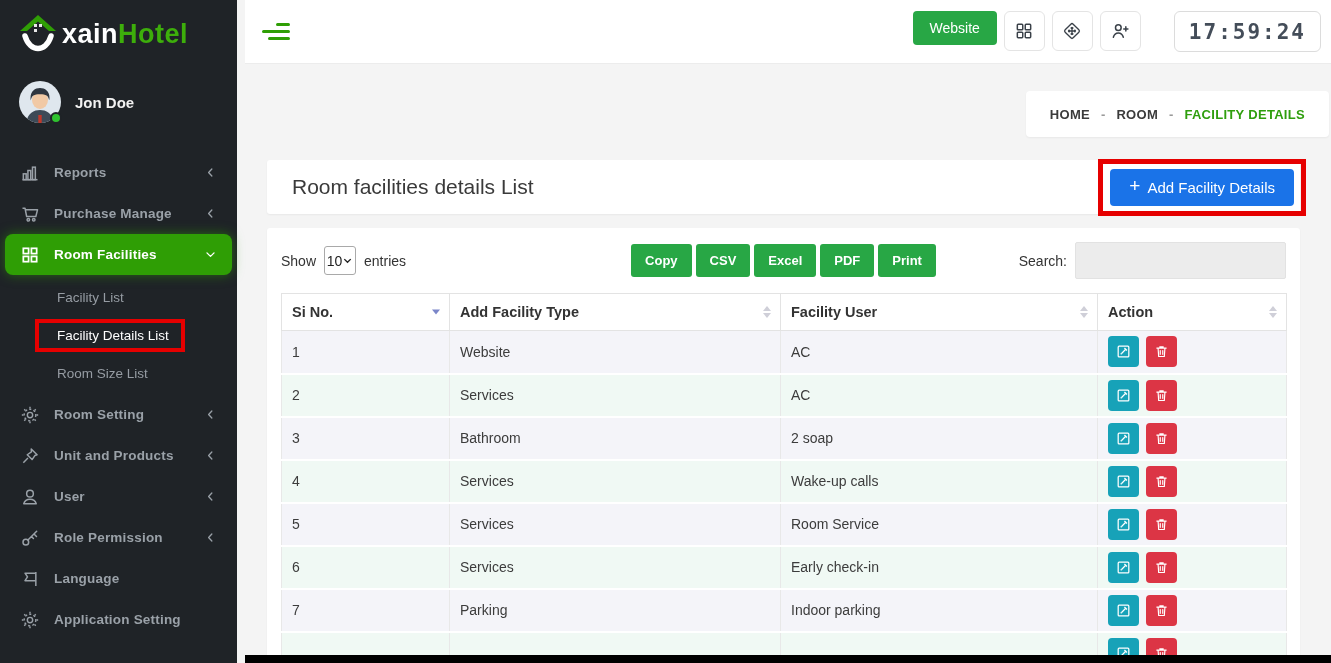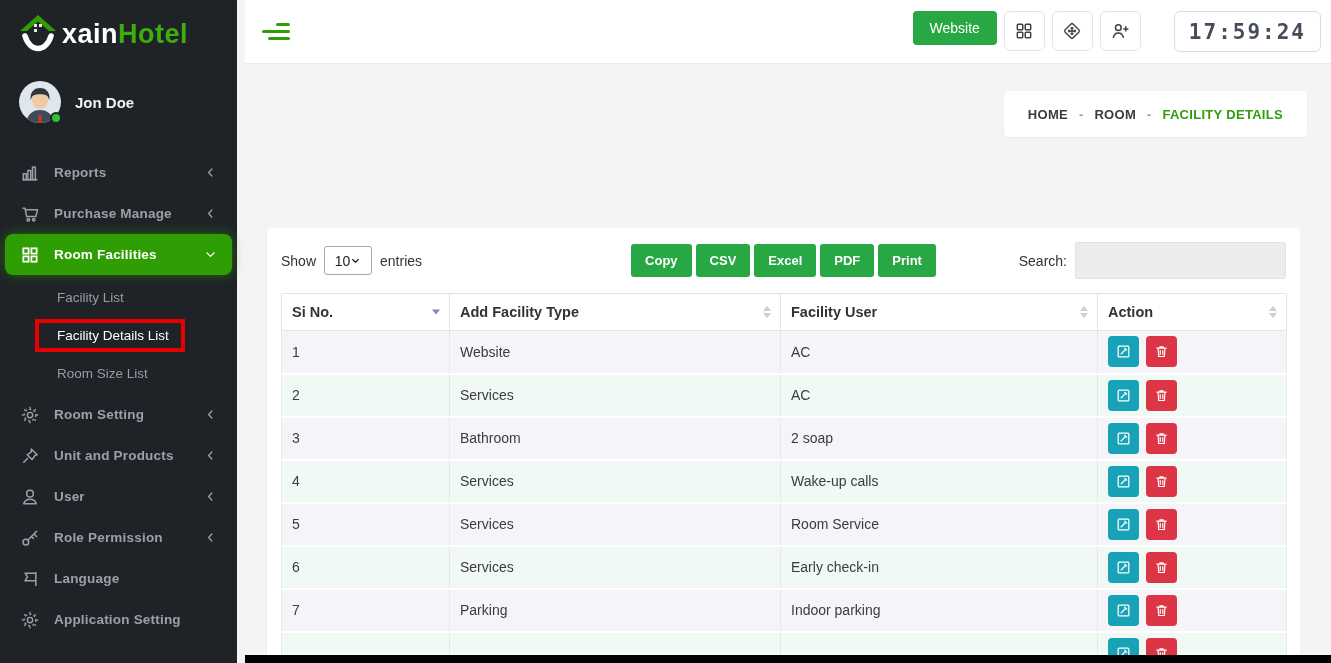--- a/index.html
+++ b/index.html
@@ -39,35 +39,35 @@
   .hamburger i:nth-child(1){ width:14px; } .hamburger i:nth-child(2){ width:28px; } .hamburger i:nth-child(3){ width:22px; }
   .top-right { margin-left:auto; display:flex; gap:7px; margin-right:10px; }
   .website-btn { background:#28a745; color:#fff; font-size:14px; font-weight:500; border:none; border-radius:4px; height:34px; padding:0 17px; cursor:pointer; }
   .icon-btn { width:41px; height:40px; background:#fff; border:1px solid #e4e4e4; border-radius:6px; display:flex; align-items:center; justify-content:center; cursor:pointer; }
   .icon-btn svg { width:20px; height:20px; }
   .clock-box { margin-left:26px; height:41px; min-width:131px; border:1px solid #dcdcdc; border-radius:6px; display:flex; align-items:center; justify-content:center; padding:0 14px; }
   .clock-text { font-family:"DejaVu Sans Mono",monospace; font-size:21px; font-weight:700; letter-spacing:2px; color:#444d59; }
 
   
   .content { position:absolute; left:245px; right:0; top:64px; bottom:0; background:#f4f4f4; }
-  .breadcrumb-card { position:absolute; top:27px; right:24px; height:46px; background:#fff; border-radius:4px; box-shadow:0 1px 2px rgba(0,0,0,.05); display:flex; align-items:center; gap:11px; padding:0 24px; }
+  .breadcrumb-card { position:absolute; top:27px; right:2px; height:46px; background:#fff; border-radius:4px; box-shadow:0 1px 2px rgba(0,0,0,.05); display:flex; align-items:center; gap:11px; padding:0 24px; }
   .bc-item { font-size:13px; font-weight:700; letter-spacing:.3px; color:#3b3b3b; cursor:pointer; }
   .bc-item.last { color:#2f9e0e; }
   .bc-sep { color:#9a9a9a; font-size:13px; font-weight:700; }
 
   .title-card { position:absolute; left:22px; right:31px; top:96px; height:54px; background:#fff; border-radius:3px; box-shadow:0 1px 2px rgba(0,0,0,.05); display:flex; align-items:center; justify-content:space-between; padding:0 0 0 25px; }
   .page-title { font-size:21px; color:#3a3a3a; }
   .red-annot { border:5px solid #e60000; display:flex; align-items:center; padding:5px 7px; margin-right:-6px; background:transparent; }
   .add-btn { background:#1a73e8; color:#fff; border:none; border-radius:4px; height:37px; padding:0 19px; font-size:15px; display:flex; align-items:center; gap:7px; cursor:pointer; }
   .add-btn .plus { font-size:19px; font-weight:400; margin-top:-2px; }
 
   .table-card { position:absolute; left:22px; right:31px; top:164px; bottom:0; background:#fff; border-radius:3px; box-shadow:0 1px 2px rgba(0,0,0,.05); overflow:hidden; padding:14px; }
   .controls-row { display:flex; align-items:center; margin-bottom:14px; }
   .ctrl-left { display:flex; align-items:center; gap:8px; font-size:14px; color:#333; width:300px; }
-  .entries-select { width:48px; height:29px; border:1px solid #a9a9a9; border-radius:3px; display:flex; align-items:center; justify-content:center; gap:0; font-size:14px; color:#222; cursor:pointer; background:#fff; }
+  .entries-select { width:32px; height:29px; border:1px solid #a9a9a9; border-radius:3px; display:flex; align-items:center; justify-content:center; gap:0; font-size:14px; color:#222; cursor:pointer; background:#fff; }
   .entries-select svg { width:11px; height:11px; }
   .ctrl-center { flex:1; display:flex; justify-content:center; gap:4px; }
   .export-btn { background:#28a745; color:#fff; border:none; border-radius:3px; font-size:13px; font-weight:700; padding:9px 14px; cursor:pointer; }
   .ctrl-right { width:300px; display:flex; align-items:center; justify-content:flex-end; gap:8px; font-size:14px; color:#333; }
   .search-input { width:211px; height:37px; background:#ececec; border:1px solid #e2e2e2; border-radius:2px; padding:0 8px; font-size:14px; color:#333; }
 
   table.data-table { border-collapse:collapse; table-layout:fixed; width:1005px; }
   .data-table th { position:relative; text-align:left; font-size:14.5px; font-weight:700; color:#333; padding:9px 24px 9px 10px; border:1px solid #e3e3e3; background:#fff; height:37px; cursor:pointer; }
   .sorts { position:absolute; right:9px; top:50%; transform:translateY(-50%); display:flex; flex-direction:column; gap:2px; }
   .tri { width:0; height:0; border-left:4px solid transparent; border-right:4px solid transparent; }
@@ -289,20 +289,29 @@
 
 <div class="content">
   <div class="breadcrumb-card" id="breadcrumb">
       <span class="bc-item">HOME</span>
       <span class="bc-sep">-</span>
       <span class="bc-item">ROOM</span>
       <span class="bc-sep">-</span>
       <span class="bc-item last">FACILITY DETAILS</span>
     </div>
 
+  <div class="title-card">
+    <span class="page-title">Room facilities details List</span>
+    <span class="red-annot">
+      <button class="add-btn">
+        <span class="plus">+</span>
+        <span>Add Facility Details</span>
+      </button>
+    </span>
+  </div>
 
   <div class="table-card">
     <div class="controls-row">
       <div class="ctrl-left">
         <span>Show</span>
         <span class="entries-select">
           <span>10</span>
           <svg viewBox="0 0 24 24" fill="none" stroke="#222" stroke-width="3">
               <polyline points="5 9 12 16 19 9"></polyline>
             </svg>

